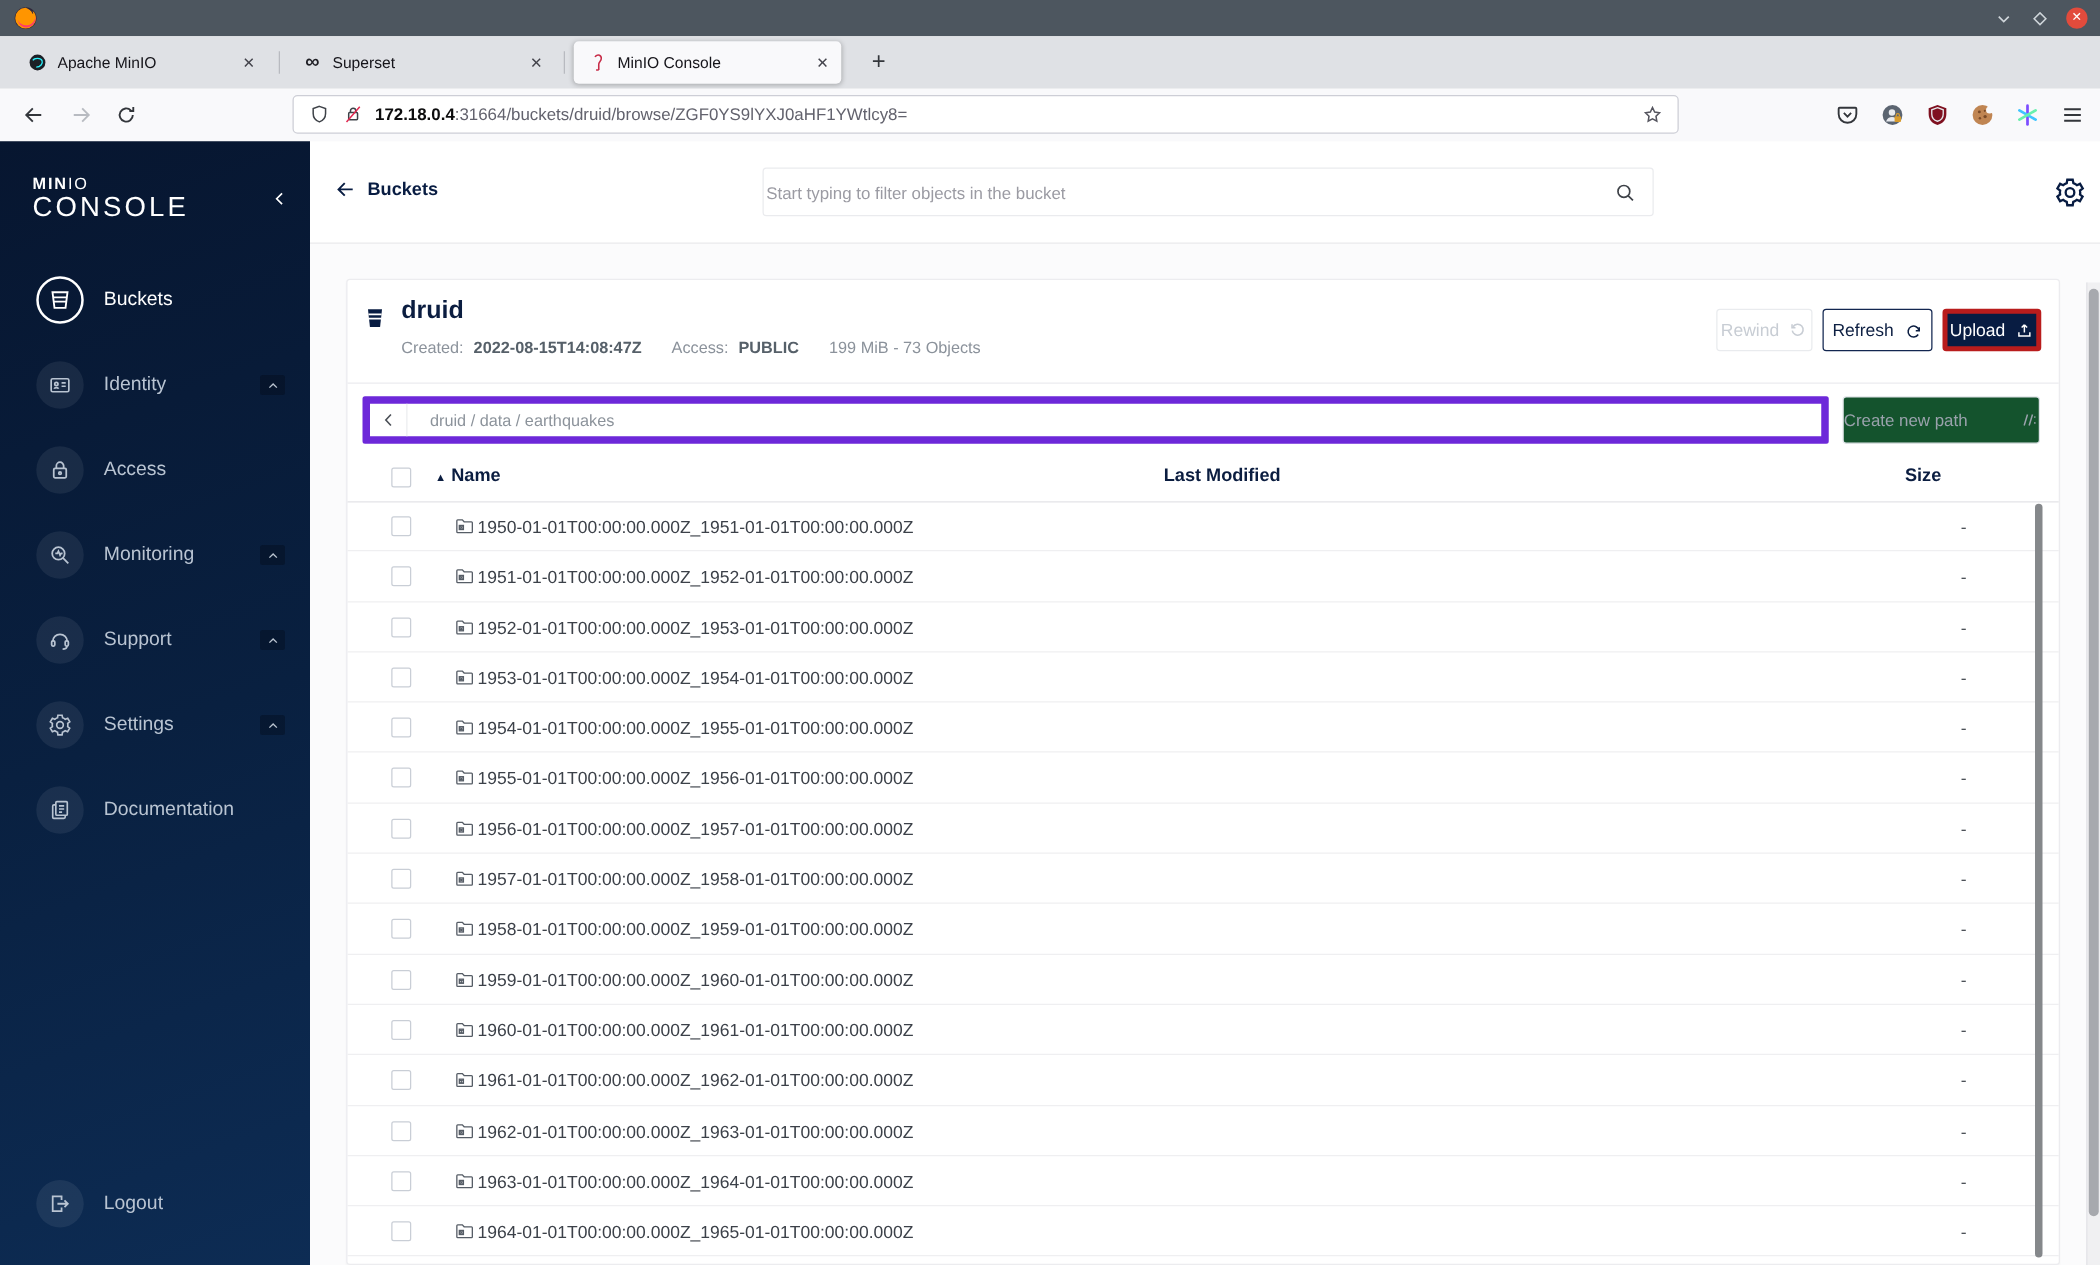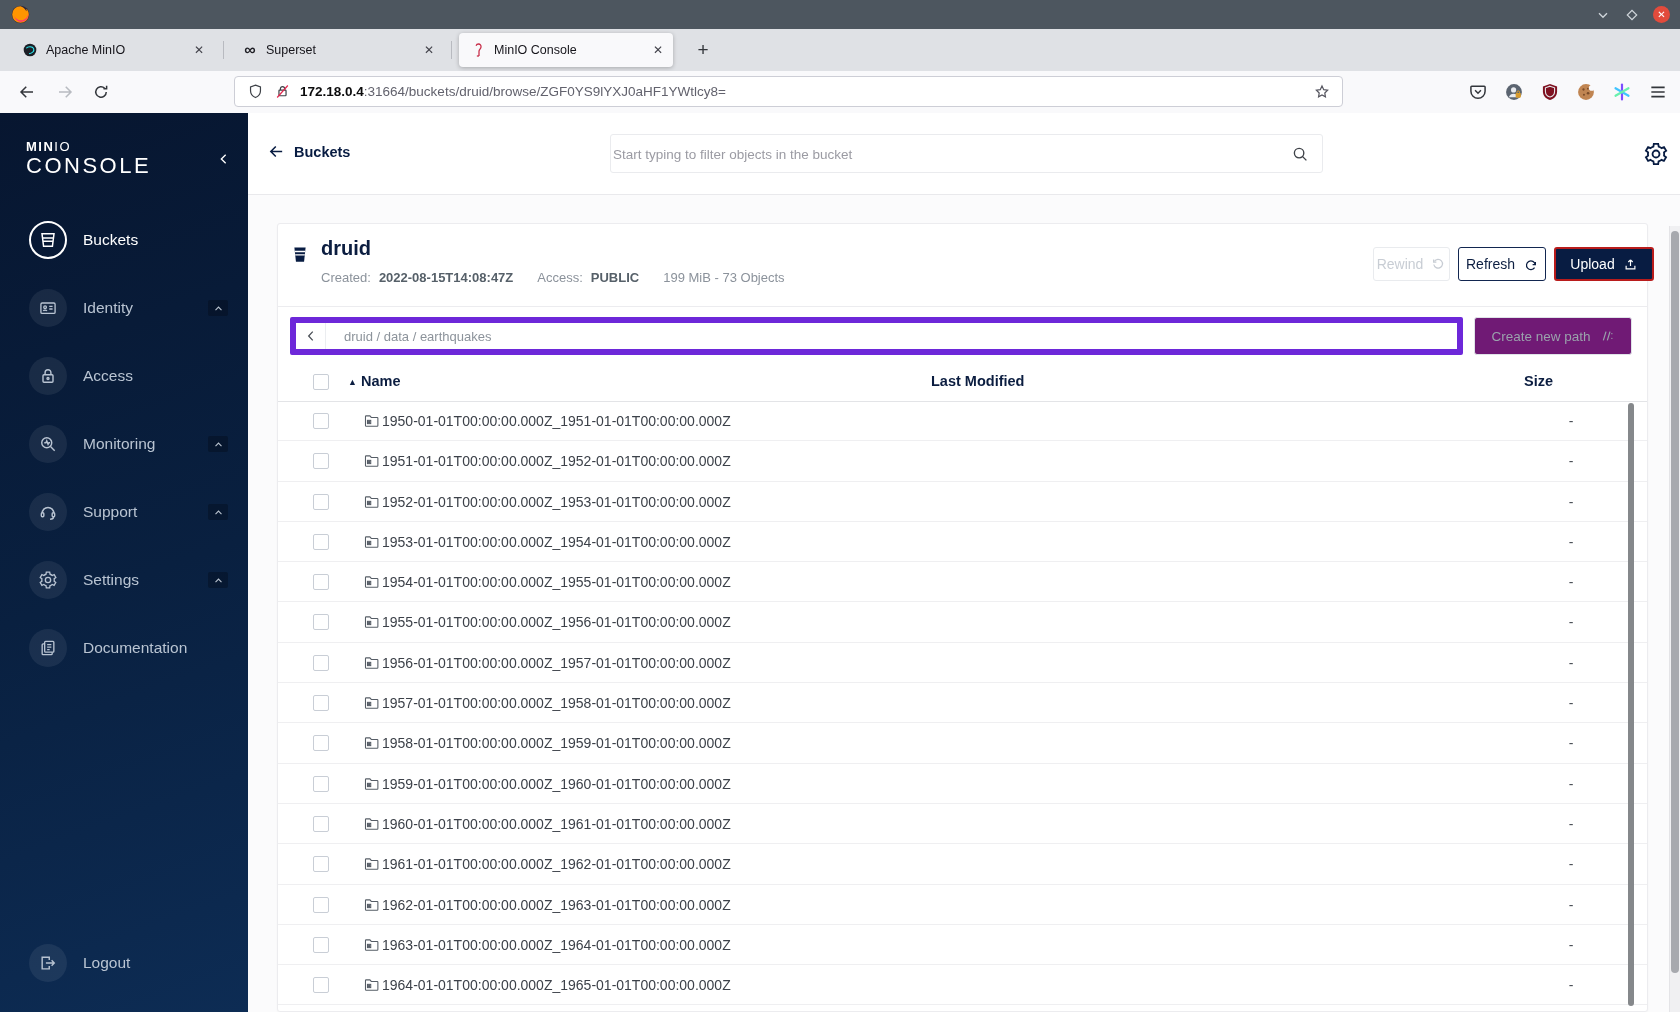--- a/index.html
+++ b/index.html
@@ -68,27 +68,27 @@
   .bucket-sec{position:absolute;top:0;left:0;right:0;height:82px;border-bottom:1px solid #ececef}
   .bucket-icon{position:absolute;left:13px;top:18px;width:18px;height:25px;color:#081C42}
   .bname{position:absolute;left:43px;top:13px;font-size:20px;font-weight:700;color:#0b1d40}
   .bmeta{position:absolute;left:43px;top:46px;font-size:13px;color:#8b929b;white-space:nowrap}
   .bmeta .mlabel{margin-right:8px}
   .bmeta .mval{font-weight:700;color:#566069;margin-right:24px}
   .btn{position:absolute;top:23px;height:34px;border-radius:3px;font-size:14px;display:flex;align-items:center;justify-content:center;gap:8px;box-sizing:border-box;background:#fff}
   .btn .isvg{width:15px;height:15px}
   .btn-rewind{left:1095px;width:77px;border:1px solid #e9ebee;color:#c8cdd4}
   .btn-refresh{left:1180px;width:88px;border:1px solid #122650;color:#0d1f42}
-  .btn-upload{left:1276px;width:100px;background:#081C42;color:#fff;border:2px solid #b91c1c}
+  .btn-upload{left:1276px;width:79px;background:#081C42;color:#fff;border:4px solid #b91c1c}
 
   .path-box{position:absolute;left:12px;top:93px;width:1173px;height:38px;border:6px solid #6d28d9;border-radius:2px;background:#fff;display:flex;align-items:center;box-sizing:border-box}
   .path-back{width:29px;height:100%;border-right:1px solid #ebedf0;display:flex;align-items:center;justify-content:center;color:#4a4f56}
   .path-back .isvg{width:14px;height:14px}
   .breadcrumb{margin-left:18px;font-size:13px;color:#8c939b}
-  .create-path{position:absolute;left:1196px;top:93px;width:158px;height:38px;border:1px solid #dfe3e8;border-radius:3px;color:#9aa2ac;font-size:13.5px;display:flex;align-items:center;justify-content:center;gap:8px;background:#701a75;box-sizing:border-box}
+  .create-path{position:absolute;left:1196px;top:93px;width:158px;height:38px;border:1px solid #dfe3e8;border-radius:3px;color:#9aa2ac;font-size:13.5px;display:flex;align-items:center;justify-content:space-between;gap:8px;background:#14532d;box-sizing:border-box}
   .create-path .isvg{width:16px;height:16px}
 
   .thead{position:absolute;top:141px;left:0;right:0;height:36px;border-bottom:1px solid #e3e4e7;color:#0b1d40}
   .cbx{width:16px;height:16px;border:1px solid #c9ced6;border-radius:2px;background:#fff;box-sizing:border-box;display:inline-block}
   .h-cb{position:absolute;left:35px;top:9px}
   .sort{position:absolute;left:70px;top:12px;font-size:9px}
   .h-name{position:absolute;left:83px;top:8px;font-weight:700;font-size:14.5px}
   .h-mod{position:absolute;left:653px;top:8px;font-weight:700;font-size:14.5px}
   .h-size{position:absolute;left:1246px;top:8px;font-weight:700;font-size:14.5px}
 

